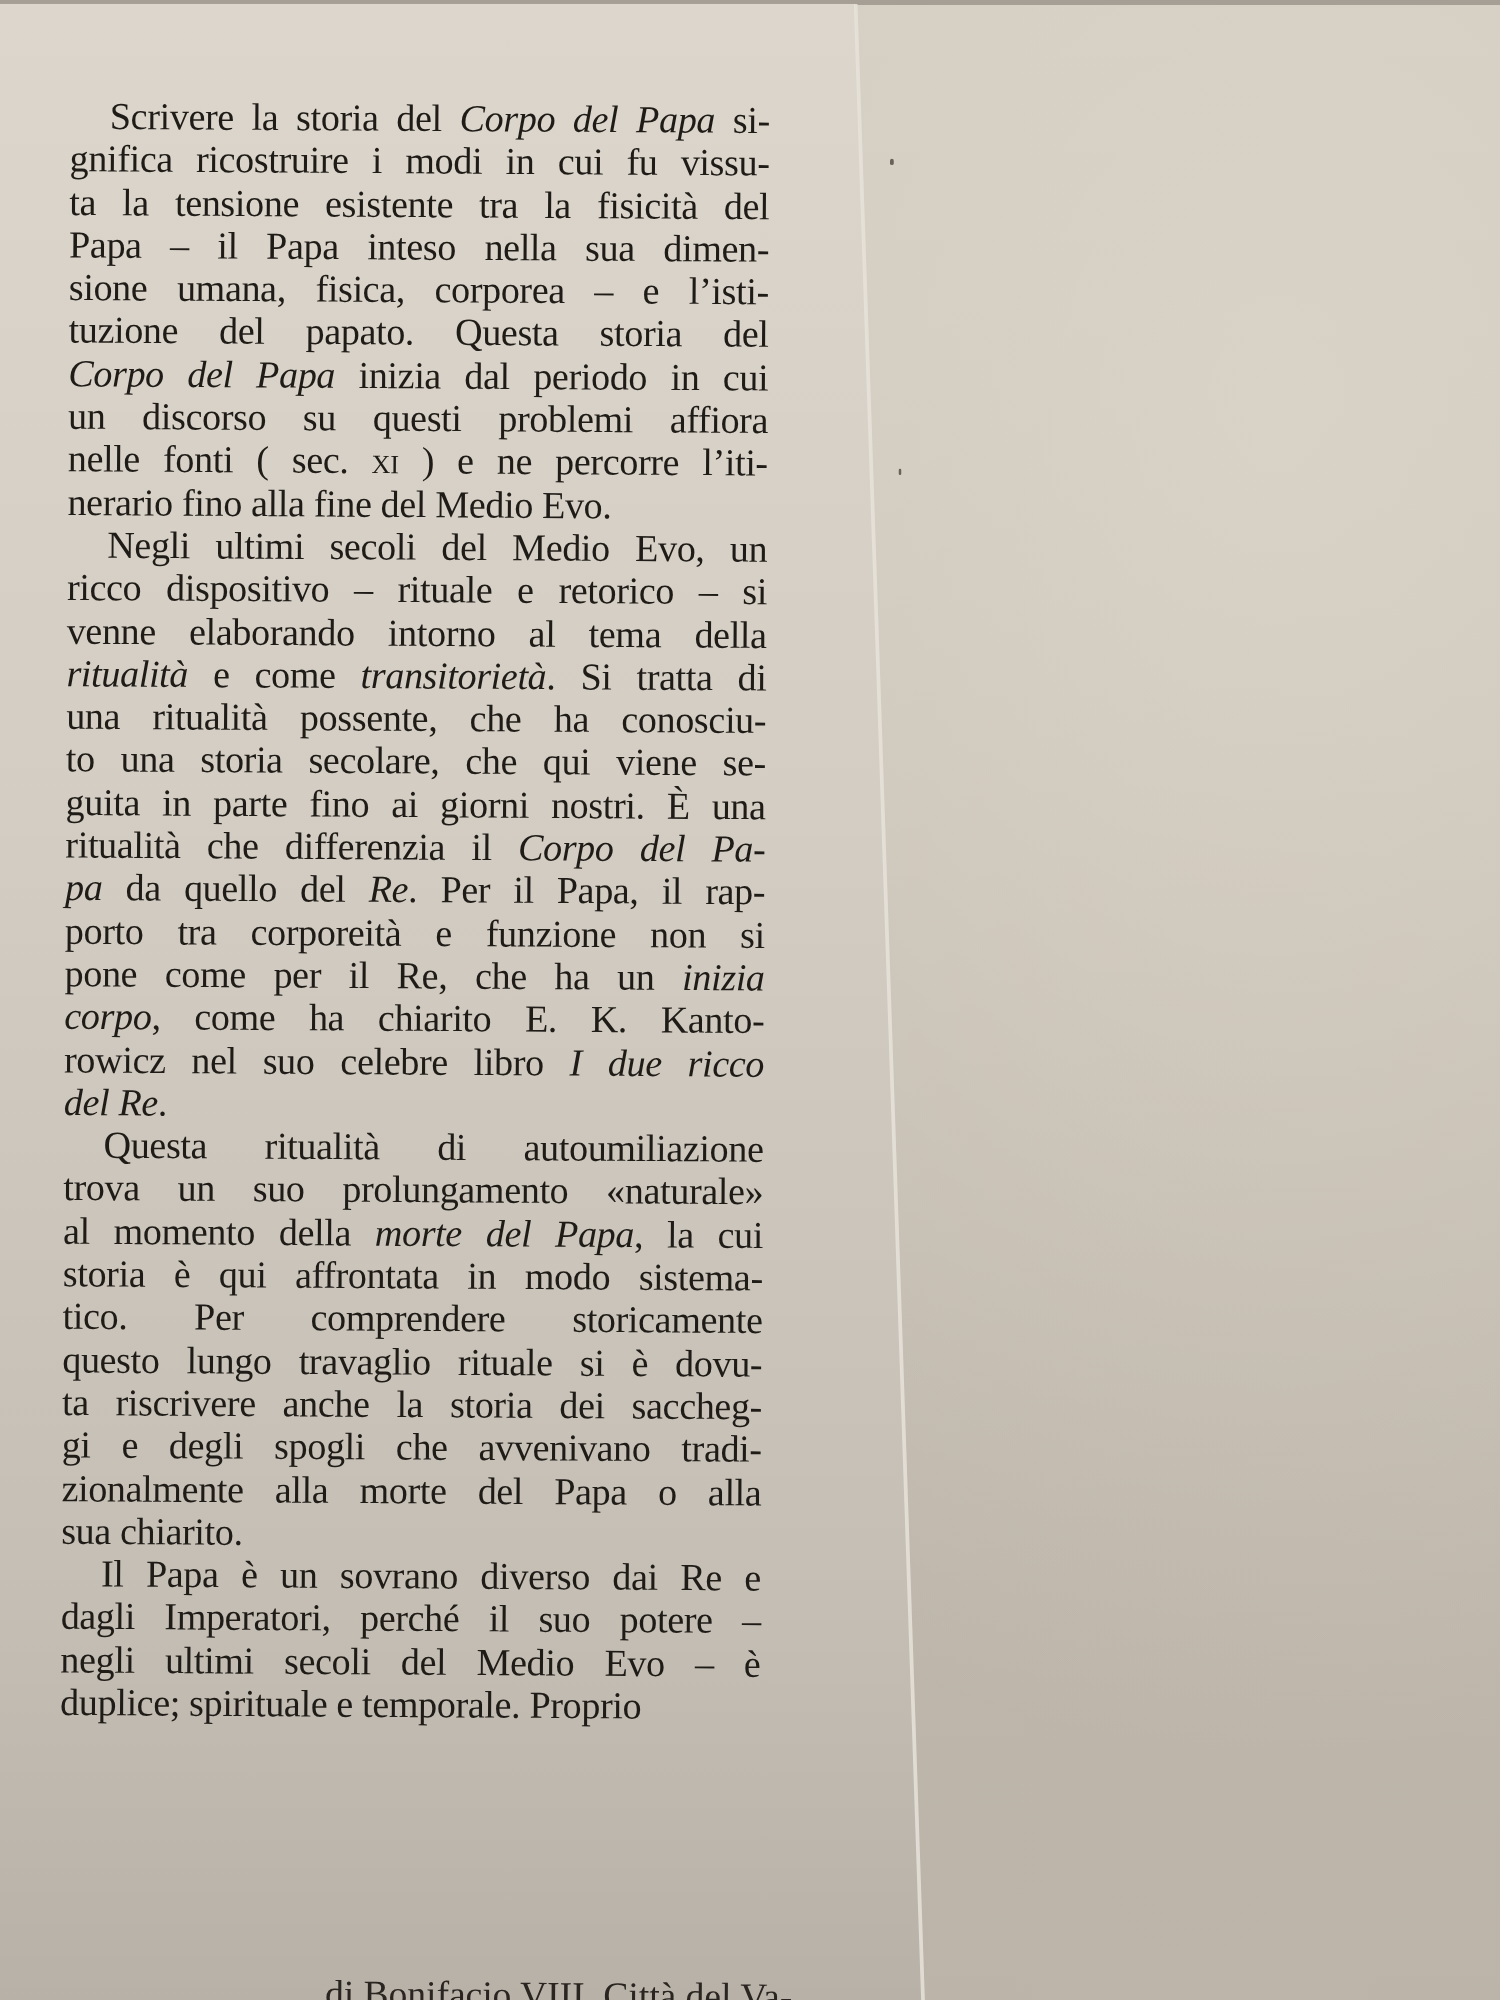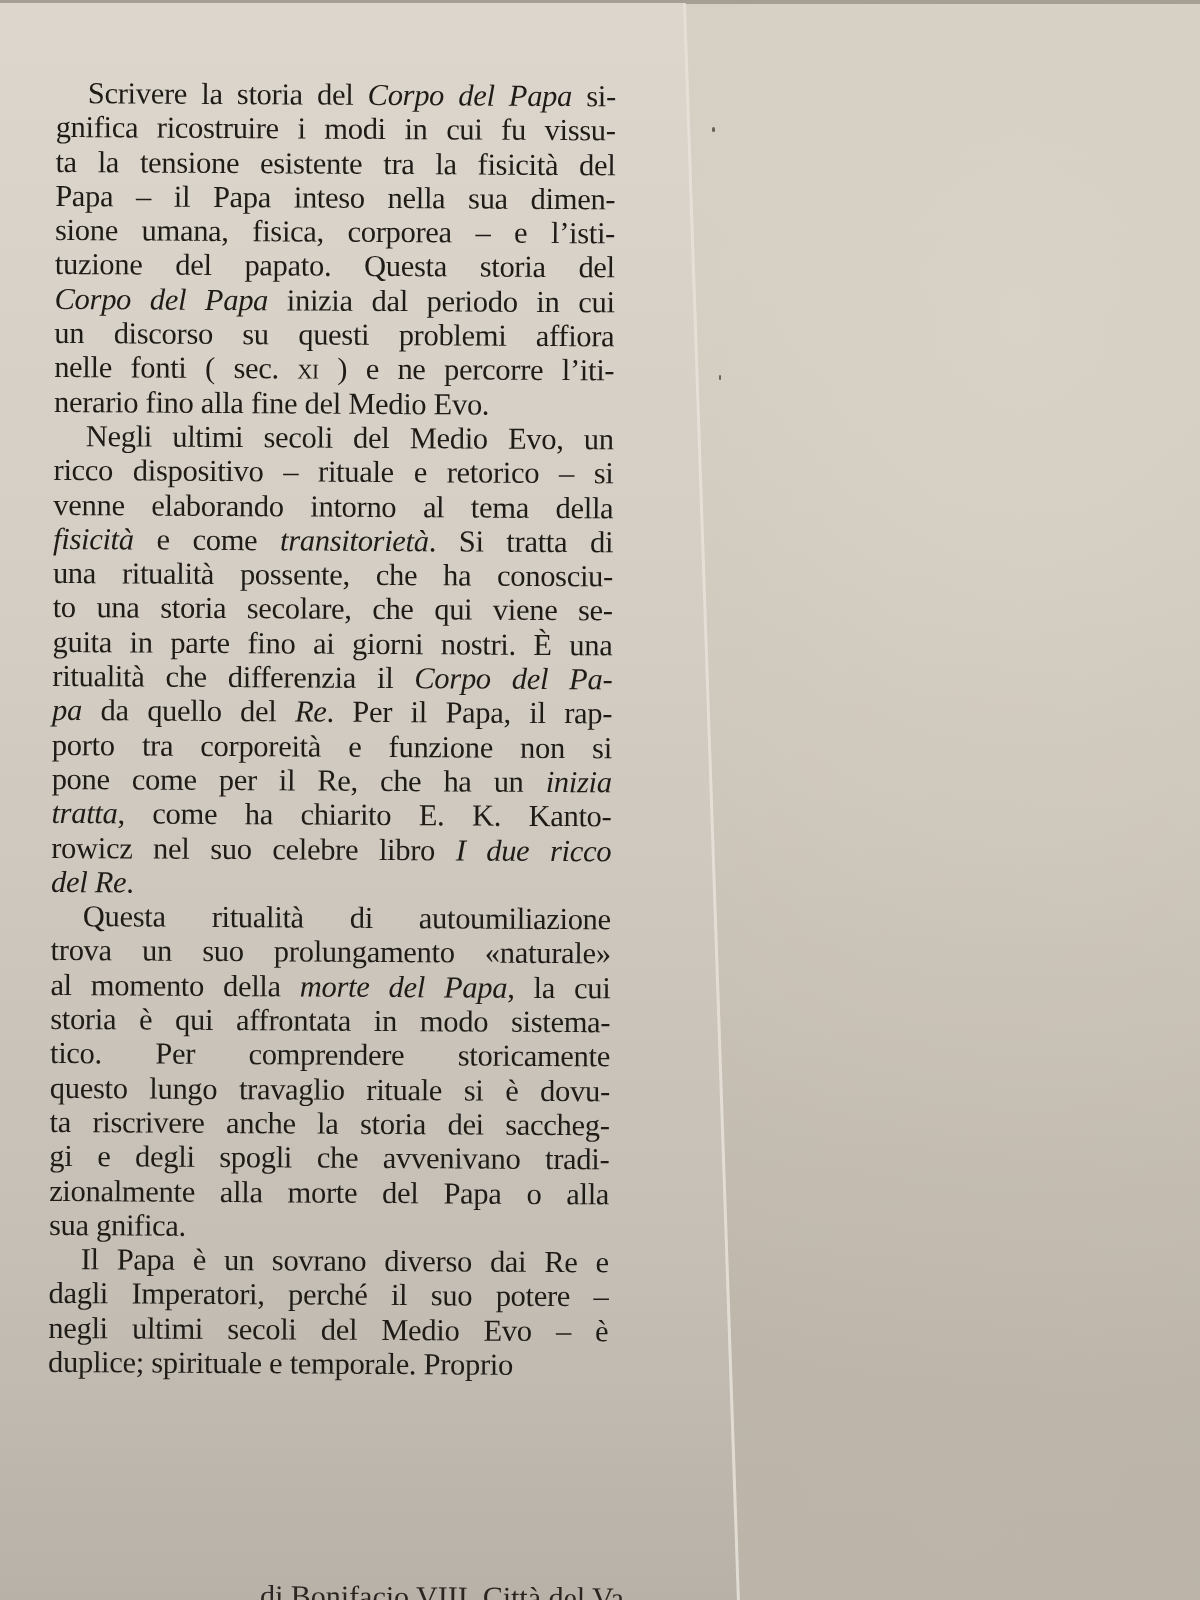--- a/index.html
+++ b/index.html
@@ -107,43 +107,43 @@
       <span class="line"><span>tuzione del papato. Questa storia del</span></span>
       <span class="line"><span class="it">Corpo del Papa</span><span> inizia dal periodo in cui</span></span>
       <span class="line"><span>un discorso su questi problemi affiora</span></span>
       <span class="line"><span>nelle fonti ( sec. </span><span class="sc">xi</span><span> ) e ne percorre l’iti-</span></span>
       <span class="line last"><span>nerario fino alla fine del Medio Evo.</span></span>
     </div>
     <div>
       <span class="line indent"><span>Negli ultimi secoli del Medio Evo, un</span></span>
       <span class="line"><span>ricco dispositivo – rituale e retorico – si</span></span>
       <span class="line"><span>venne elaborando intorno al tema della</span></span>
-      <span class="line"><span class="it">fisicità</span><span> e come </span><span class="it">transitorietà</span><span>. Si tratta di</span></span>
+      <span class="line"><span class="it">ritualità</span><span> e come </span><span class="it">transitorietà</span><span>. Si tratta di</span></span>
       <span class="line"><span>una ritualità possente, che ha conosciu-</span></span>
       <span class="line"><span>to una storia secolare, che qui viene se-</span></span>
       <span class="line"><span>guita in parte fino ai giorni nostri. È una</span></span>
       <span class="line"><span>ritualità che differenzia il </span><span class="it">Corpo del Pa-</span></span>
       <span class="line"><span class="it">pa</span><span> da quello del </span><span class="it">Re</span><span>. Per il Papa, il rap-</span></span>
       <span class="line"><span>porto tra corporeità e funzione non si</span></span>
       <span class="line"><span>pone come per il Re, che ha un </span><span class="it">inizia</span></span>
-      <span class="line"><span class="it">tratta</span><span>, come ha chiarito E. K. Kanto-</span></span>
+      <span class="line"><span class="it">corpo</span><span>, come ha chiarito E. K. Kanto-</span></span>
       <span class="line"><span>rowicz nel suo celebre libro </span><span class="it">I due ricco</span></span>
       <span class="line last"><span class="it">del Re</span><span>.</span></span>
     </div>
     <div>
       <span class="line indent"><span>Questa ritualità di autoumiliazione</span></span>
       <span class="line"><span>trova un suo prolungamento «naturale»</span></span>
       <span class="line"><span>al momento della </span><span class="it">morte del Papa</span><span>, la cui</span></span>
       <span class="line"><span>storia è qui affrontata in modo sistema-</span></span>
       <span class="line"><span>tico. Per comprendere storicamente</span></span>
       <span class="line"><span>questo lungo travaglio rituale si è dovu-</span></span>
       <span class="line"><span>ta riscrivere anche la storia dei saccheg-</span></span>
       <span class="line"><span>gi e degli spogli che avvenivano tradi-</span></span>
       <span class="line"><span>zionalmente alla morte del Papa  o alla</span></span>
-      <span class="line last"><span>sua gnifica.</span></span>
+      <span class="line last"><span>sua chiarito.</span></span>
     </div>
     <div>
       <span class="line indent"><span>Il Papa è un sovrano diverso dai Re e</span></span>
       <span class="line"><span>dagli Imperatori, perché il suo potere –</span></span>
       <span class="line"><span>negli ultimi secoli del Medio Evo – è</span></span>
       <span class="line last"><span>duplice; spirituale e temporale. Proprio</span></span>
     </div>
   </div>
 
 <div class="footer-cut">... di Bonifacio VIII, Città del Va-</div>

